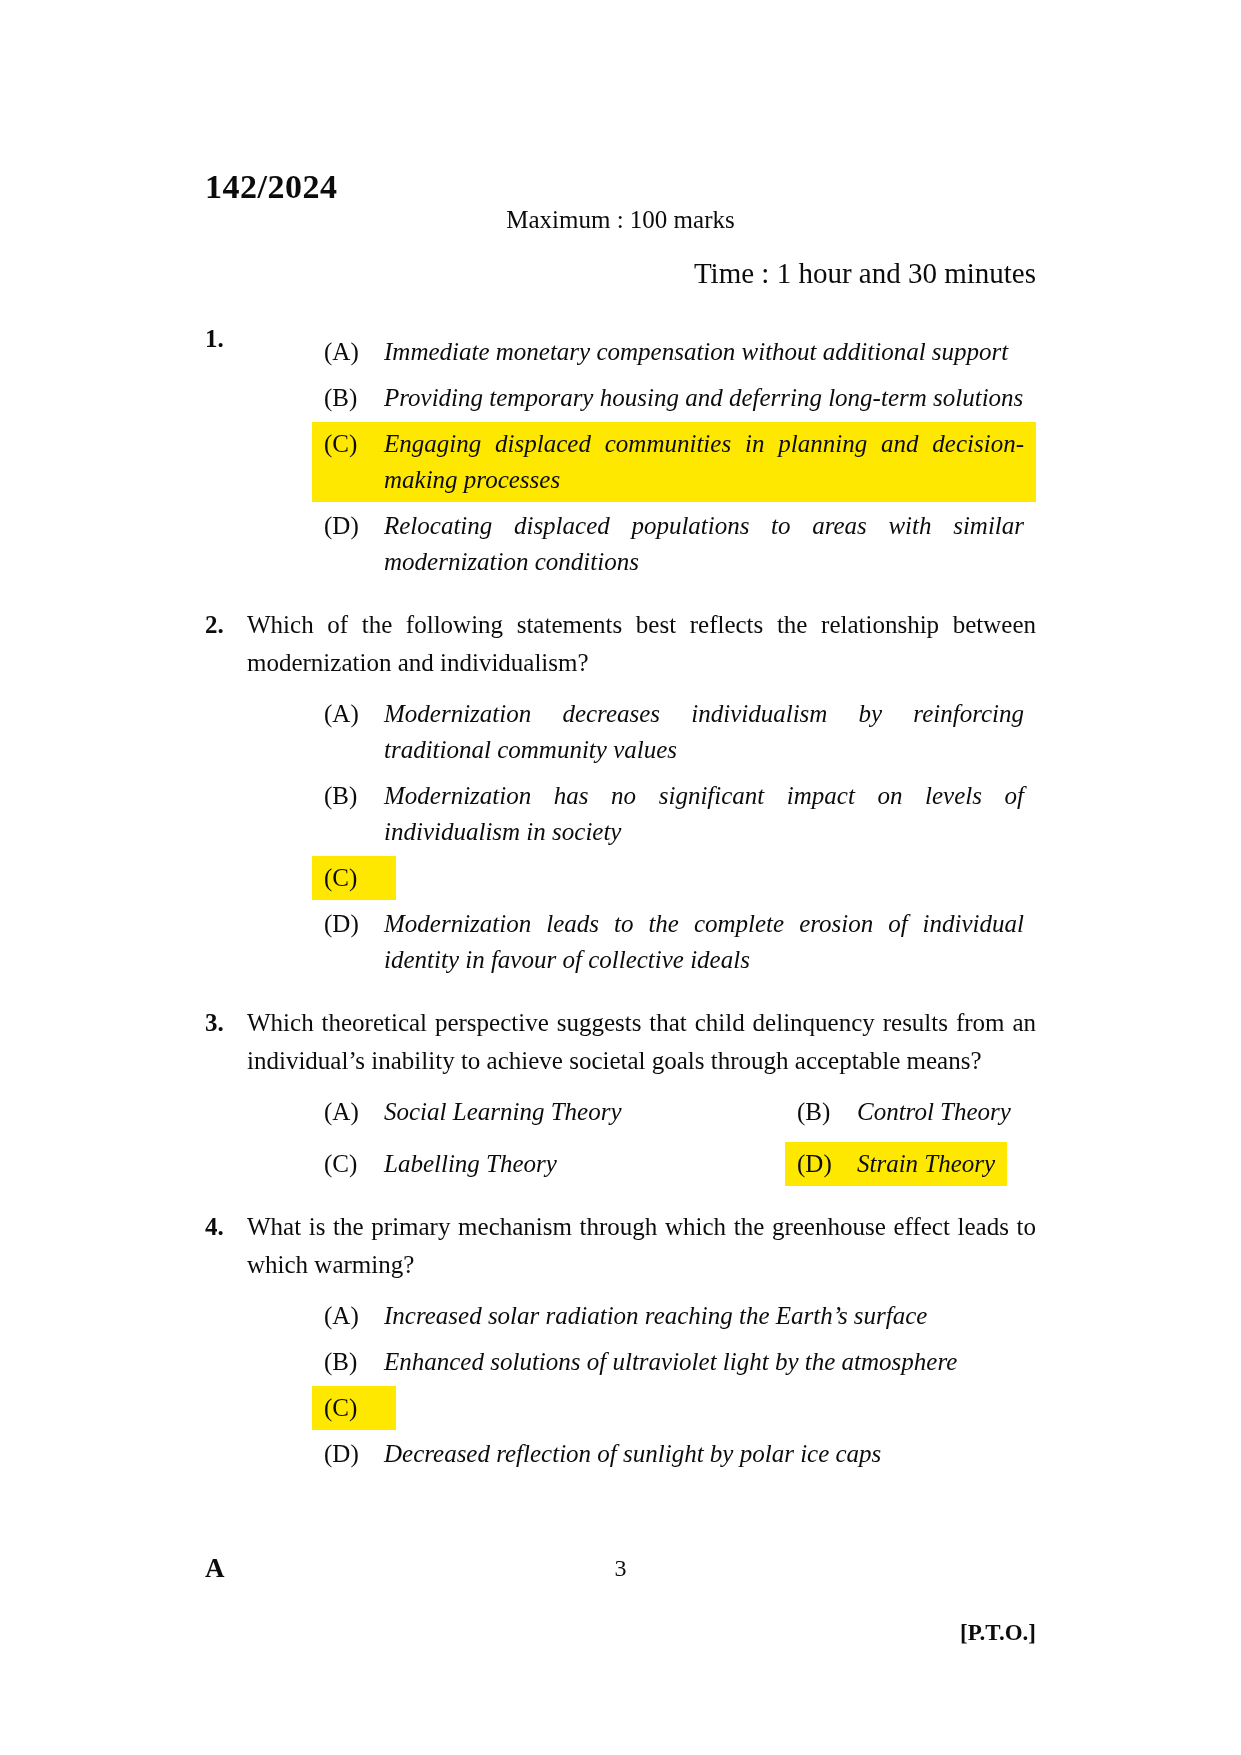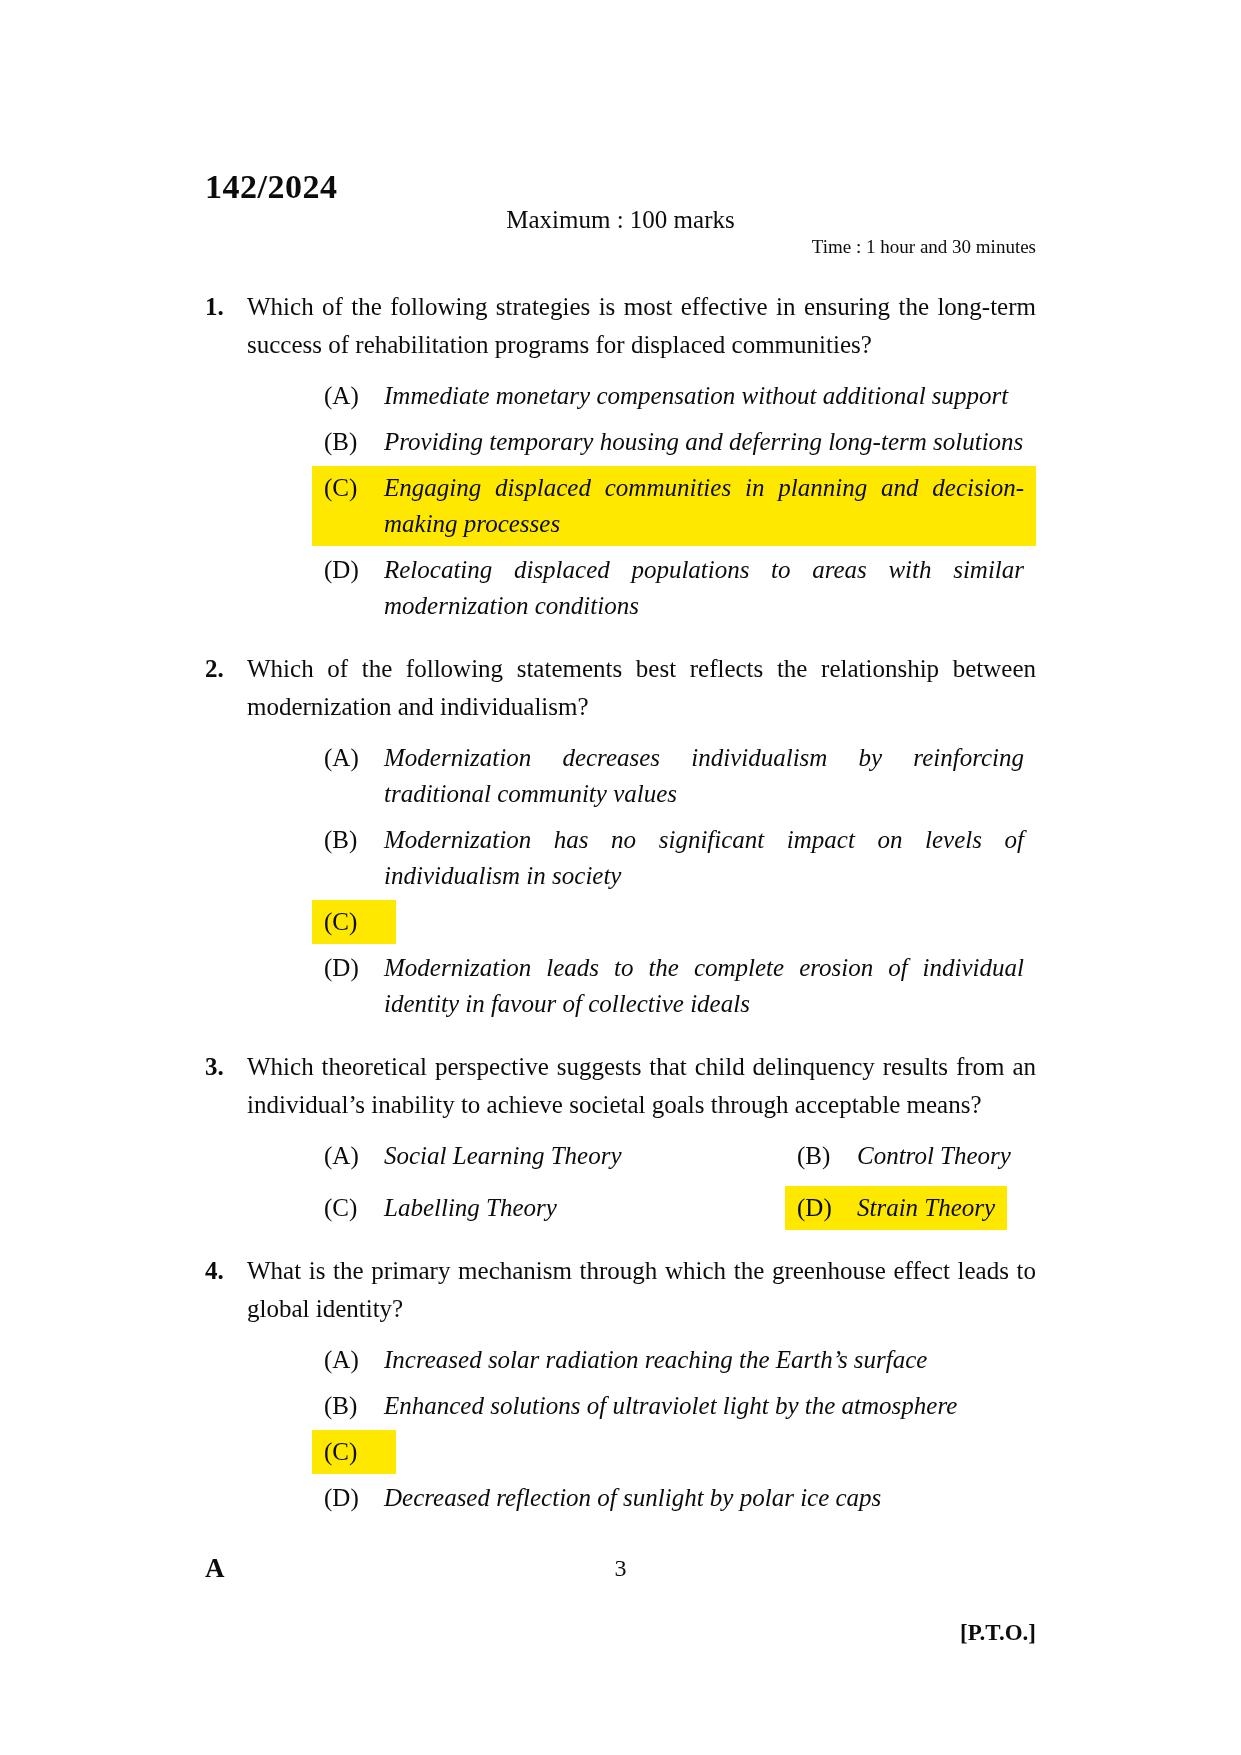--- a/index.html
+++ b/index.html
@@ -18,23 +18,23 @@
     left:118px; right:118px; top:168px;
   }
   .paper-code {
     font-size:34px; font-weight:bold; letter-spacing:0.5px;
   }
   .max-marks {
     text-align:center;
     font-size:25px;
   }
   .time-line {
-    margin-top:2px;
+    margin-top:23px;
     text-align:right;
-    font-size:19px;
+    font-size:29px;
   }
   .question-list { margin-top:30px; }
   .question { display:flex; margin-top:22px; }
   .question:first-child { margin-top:0; }
   .qnum {
     width:42px; flex-shrink:0;
     font-weight:bold; font-size:25px; line-height:38px;
   }
   .qbody { flex:1; min-width:0; }
   .qtext {
@@ -85,21 +85,20 @@
 
 <div class="page">
   <div class="content">
     <div class="paper-code">142/2024</div>
     <div class="max-marks">Maximum : 100 marks</div>
     <div class="time-line">Time : 1 hour and 30 minutes</div>
     <div class="question-list" id="question-list">
   <div class="question">
     <div class="qnum">1.</div>
     <div class="qbody">
-      <div class="qtext">Which of the following strategies is most effective in ensuring the long-term success of rehabilitation programs for displaced communities?</div>
       <div class="options">
               <div class="option"><span class="opt-wrap">
                   <span class="opt-letter">(A)</span>
                   <span class="opt-text">Immediate monetary compensation without additional support</span>
                 </span></div>
               <div class="option"><span class="opt-wrap">
                   <span class="opt-letter">(B)</span>
                   <span class="opt-text">Providing temporary housing and deferring long-term solutions</span>
                 </span></div>
               <div class="option"><span class="opt-wrap hl">
@@ -159,21 +158,21 @@
                   <span class="opt-letter">(D)</span>
                   <span class="opt-text">Strain Theory</span>
                 </span></div>
             </div>
     </div>
   </div>
 
   <div class="question">
     <div class="qnum">4.</div>
     <div class="qbody">
-      <div class="qtext">What is the primary mechanism through which the greenhouse effect leads to global identity?</div>
+      <div class="qtext">What is the primary mechanism through which the greenhouse effect leads to which warming?</div>
       <div class="options">
               <div class="option"><span class="opt-wrap">
                   <span class="opt-letter">(A)</span>
                   <span class="opt-text">Increased solar radiation reaching the Earth’s surface</span>
                 </span></div>
               <div class="option"><span class="opt-wrap">
                   <span class="opt-letter">(B)</span>
                   <span class="opt-text">Enhanced solutions of ultraviolet light by the atmosphere</span>
                 </span></div>
               <div class="option"><span class="opt-wrap hl">

